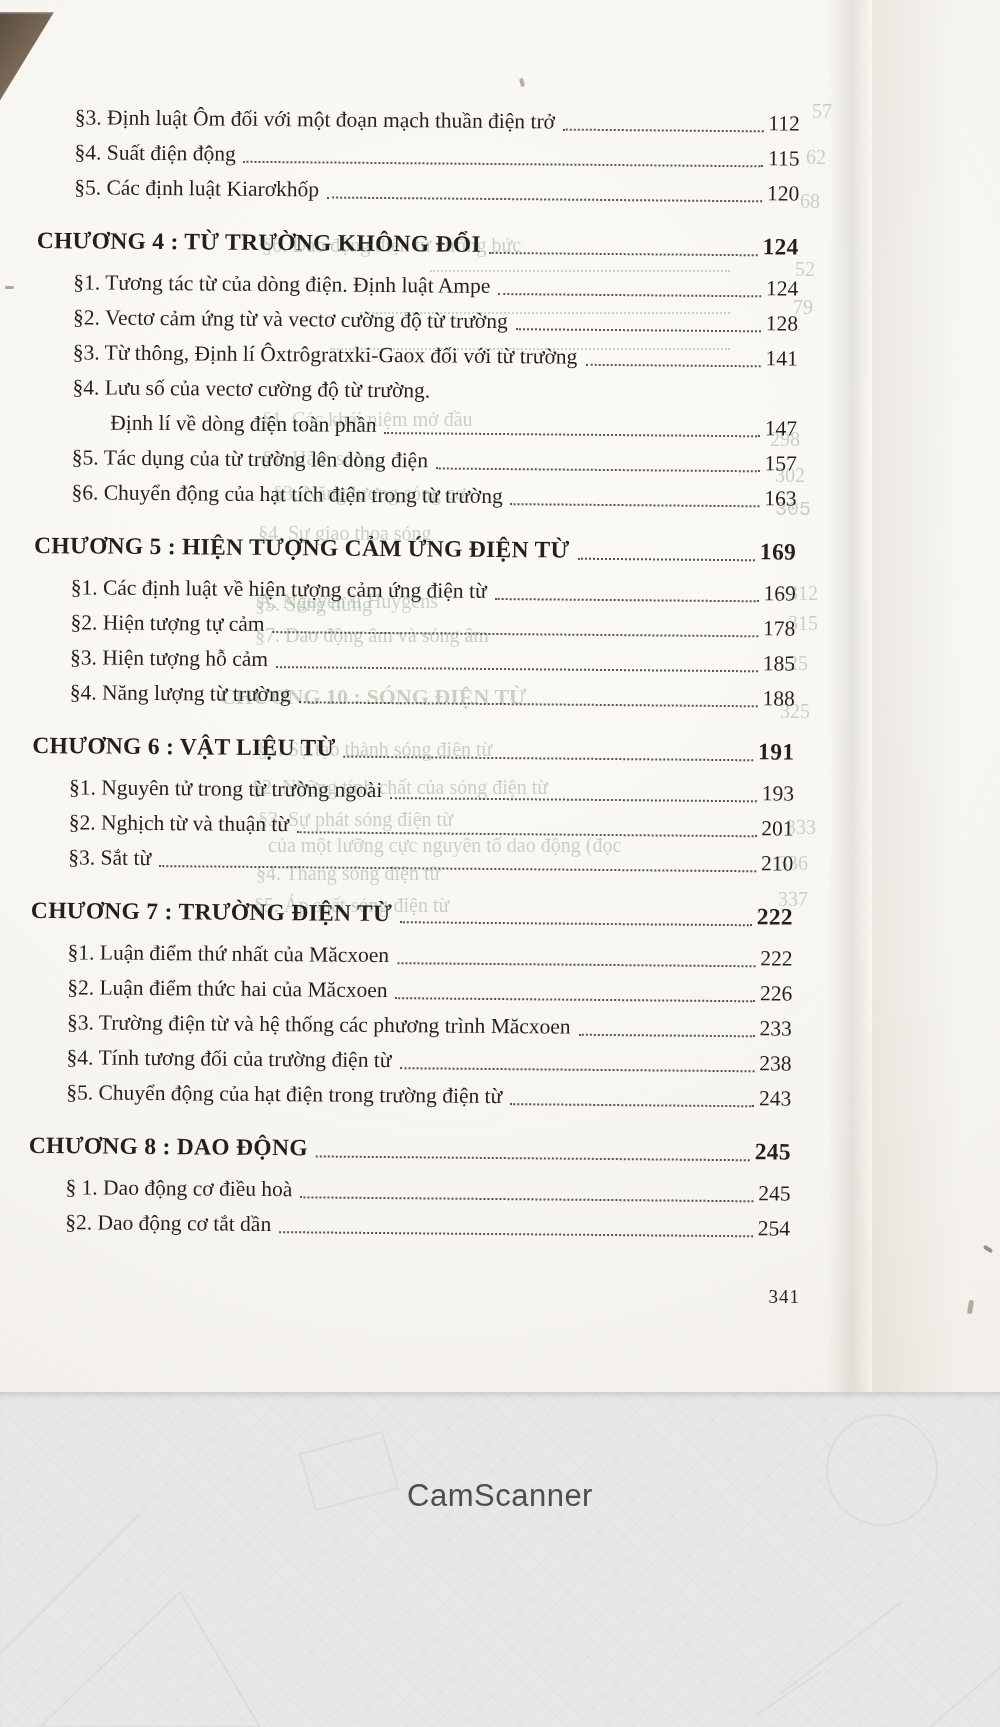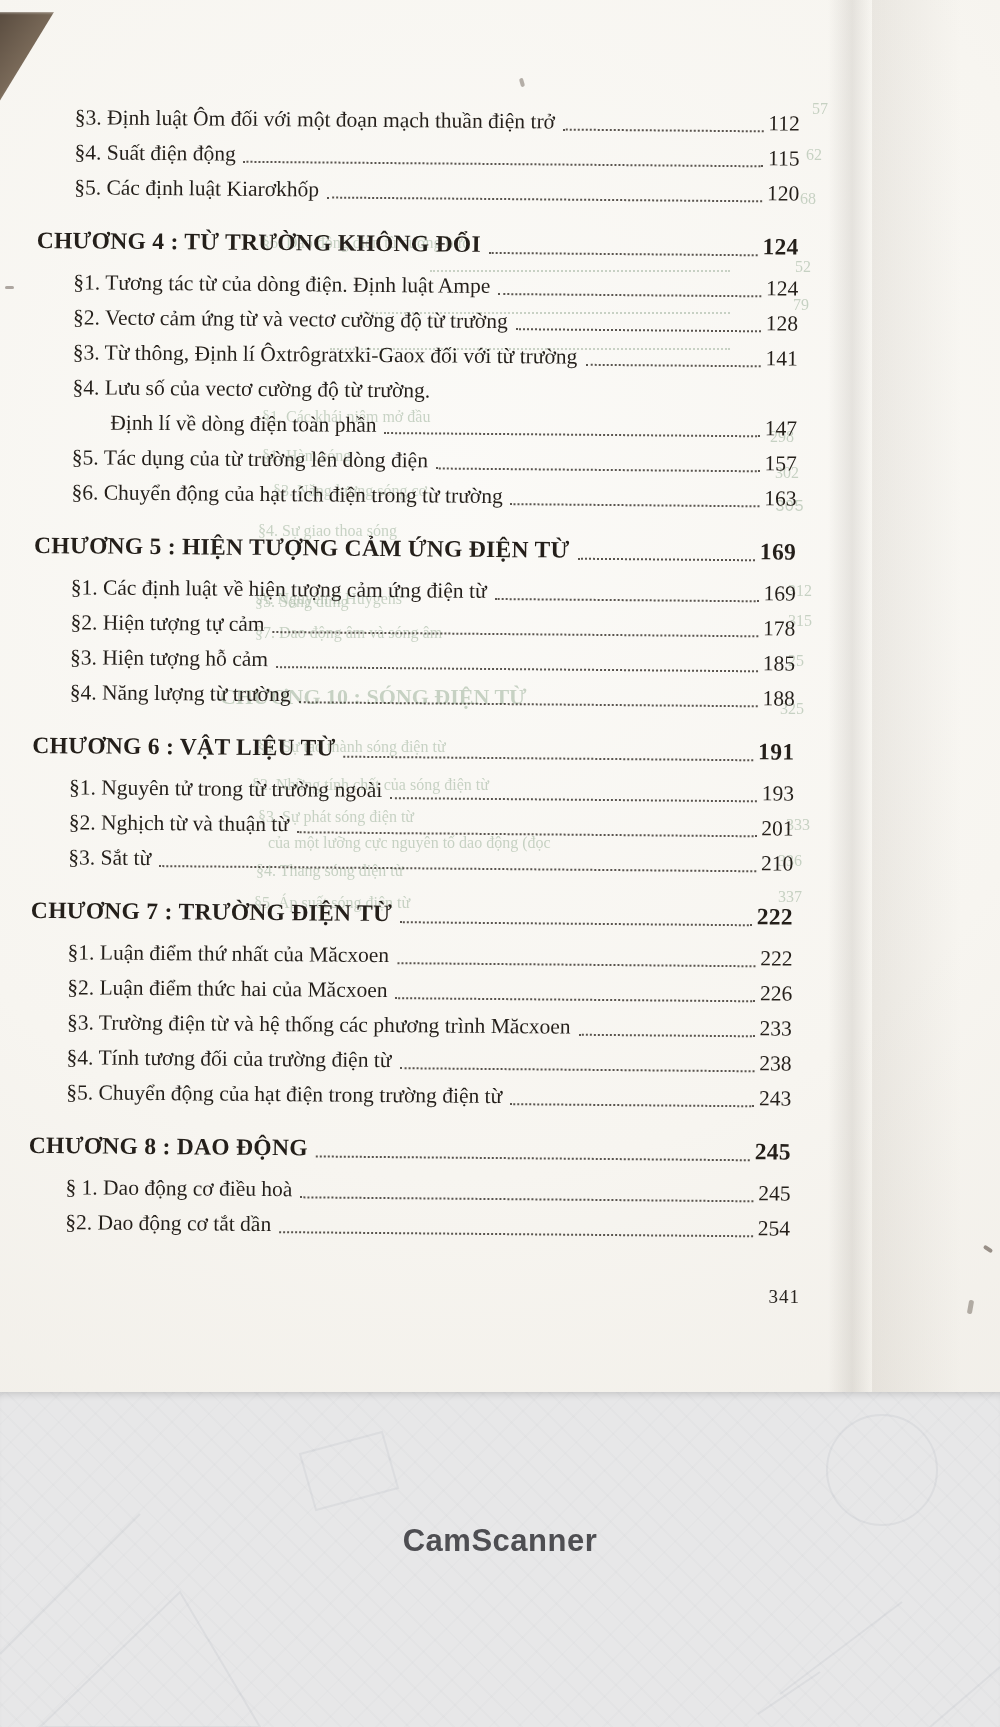--- a/index.html
+++ b/index.html
@@ -26,21 +26,21 @@
   .right-strip{
     position:absolute;top:0;right:0;width:128px;height:100%;
     background:linear-gradient(90deg,rgba(150,140,128,0.14) 0%,rgba(255,255,255,0) 70%);
   }
   .speck{position:absolute;background:#70655c;border-radius:2px;}
   
   .ghost-layer{position:absolute;inset:0;pointer-events:none;}
   .ghost{
     position:absolute;white-space:nowrap;
     color:#9eb39c;opacity:.55;filter:blur(.4px);
-    font-size:16px;font-family:"Liberation Serif","DejaVu Serif",serif;
+    font-size:20px;font-family:"Liberation Serif","DejaVu Serif",serif;
   }
   .ghost.bold{font-weight:bold;font-size:22px;}
   .ghost-leader{
     position:absolute;height:0;
     border-bottom:2px dotted rgba(150,170,148,0.5);
     filter:blur(.4px);
   }
   
   .scan-content{
     position:absolute;left:38px;right:200px;top:100px;
@@ -68,21 +68,21 @@
     background:
       repeating-linear-gradient(45deg,rgba(90,100,110,0.025) 0 2px,rgba(0,0,0,0) 2px 16px),
       repeating-linear-gradient(-45deg,rgba(90,100,110,0.02) 0 2px,rgba(0,0,0,0) 2px 20px),
       #e7e7e8;
     box-shadow:inset 0 7px 9px -6px rgba(0,0,0,0.18);
   }
   .doodles{position:absolute;inset:0;}
   .wordmark{
     position:absolute;left:0;right:0;top:86px;text-align:center;
     font-family:"Liberation Sans","DejaVu Sans",sans-serif;
-    font-size:31px;font-weight:700;color:#4e4e52;letter-spacing:.5px;margin-top:45px;
+    font-size:31px;font-weight:400;color:#4e4e52;letter-spacing:.5px;
   }
 </style>
 </head>
 <body>
 
 <div class="scan-page">
   <div class="corner-shadow"></div>
   <div class="edge-shadow"></div>
   <div class="right-strip"></div>
 

